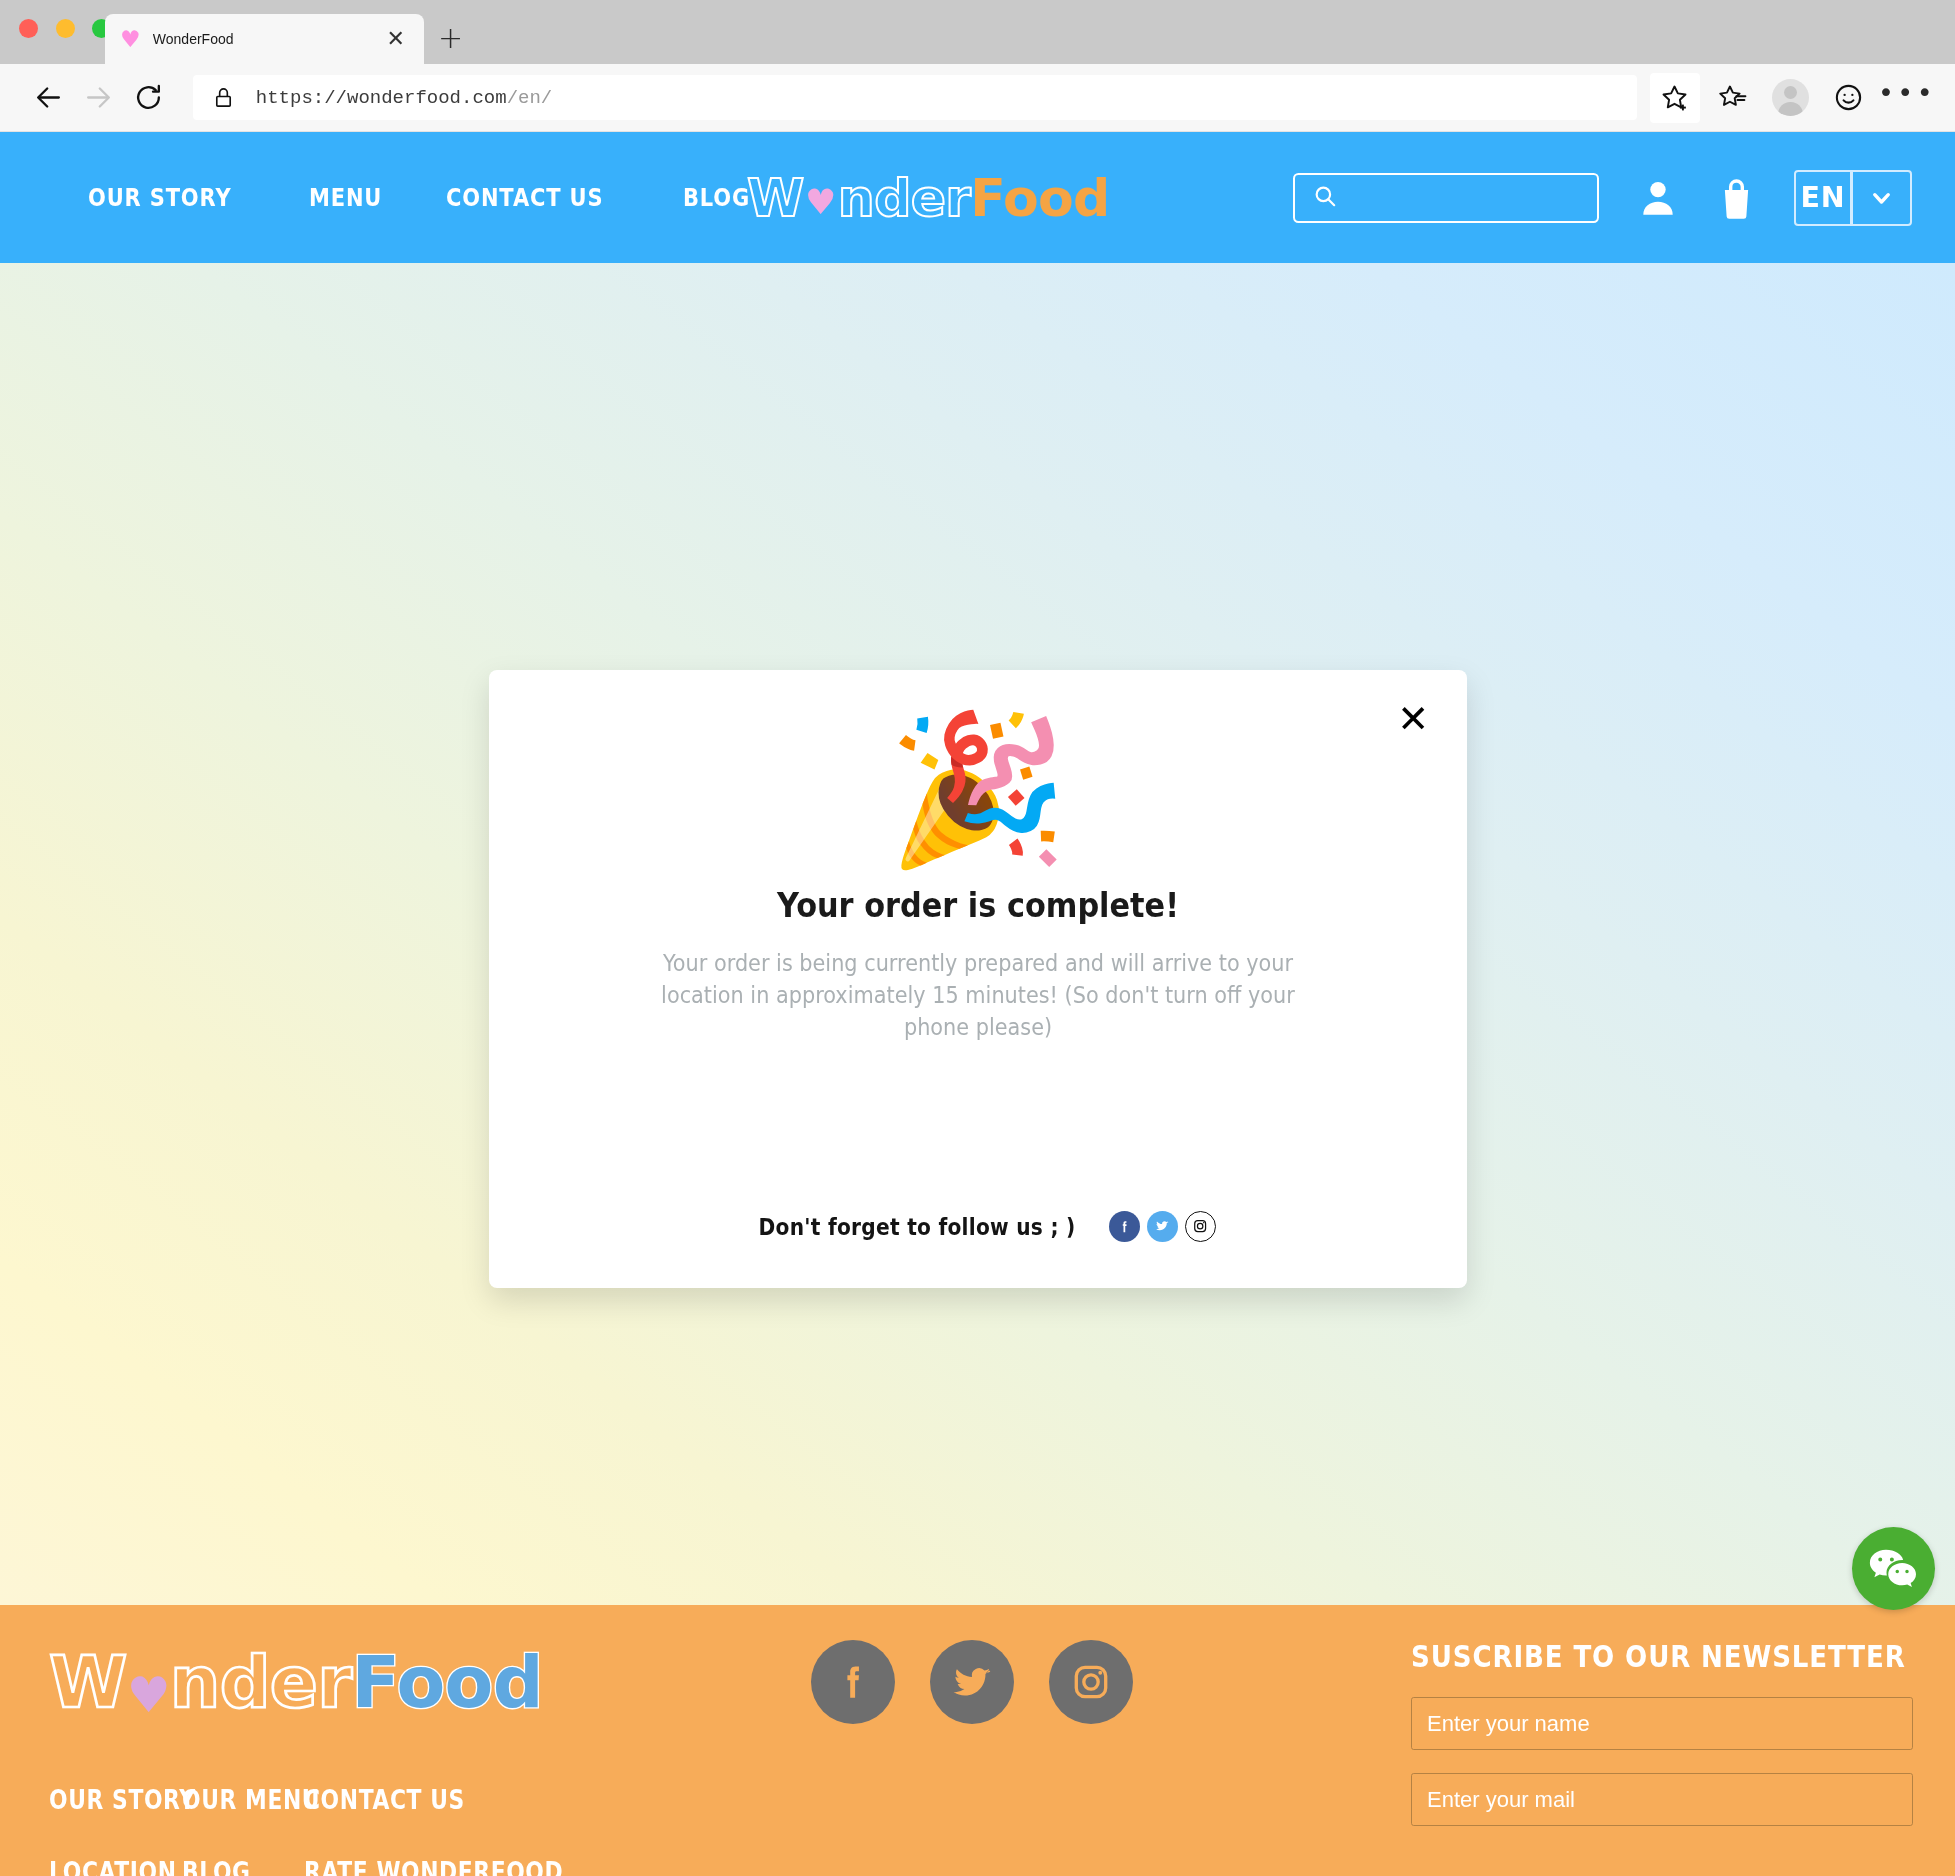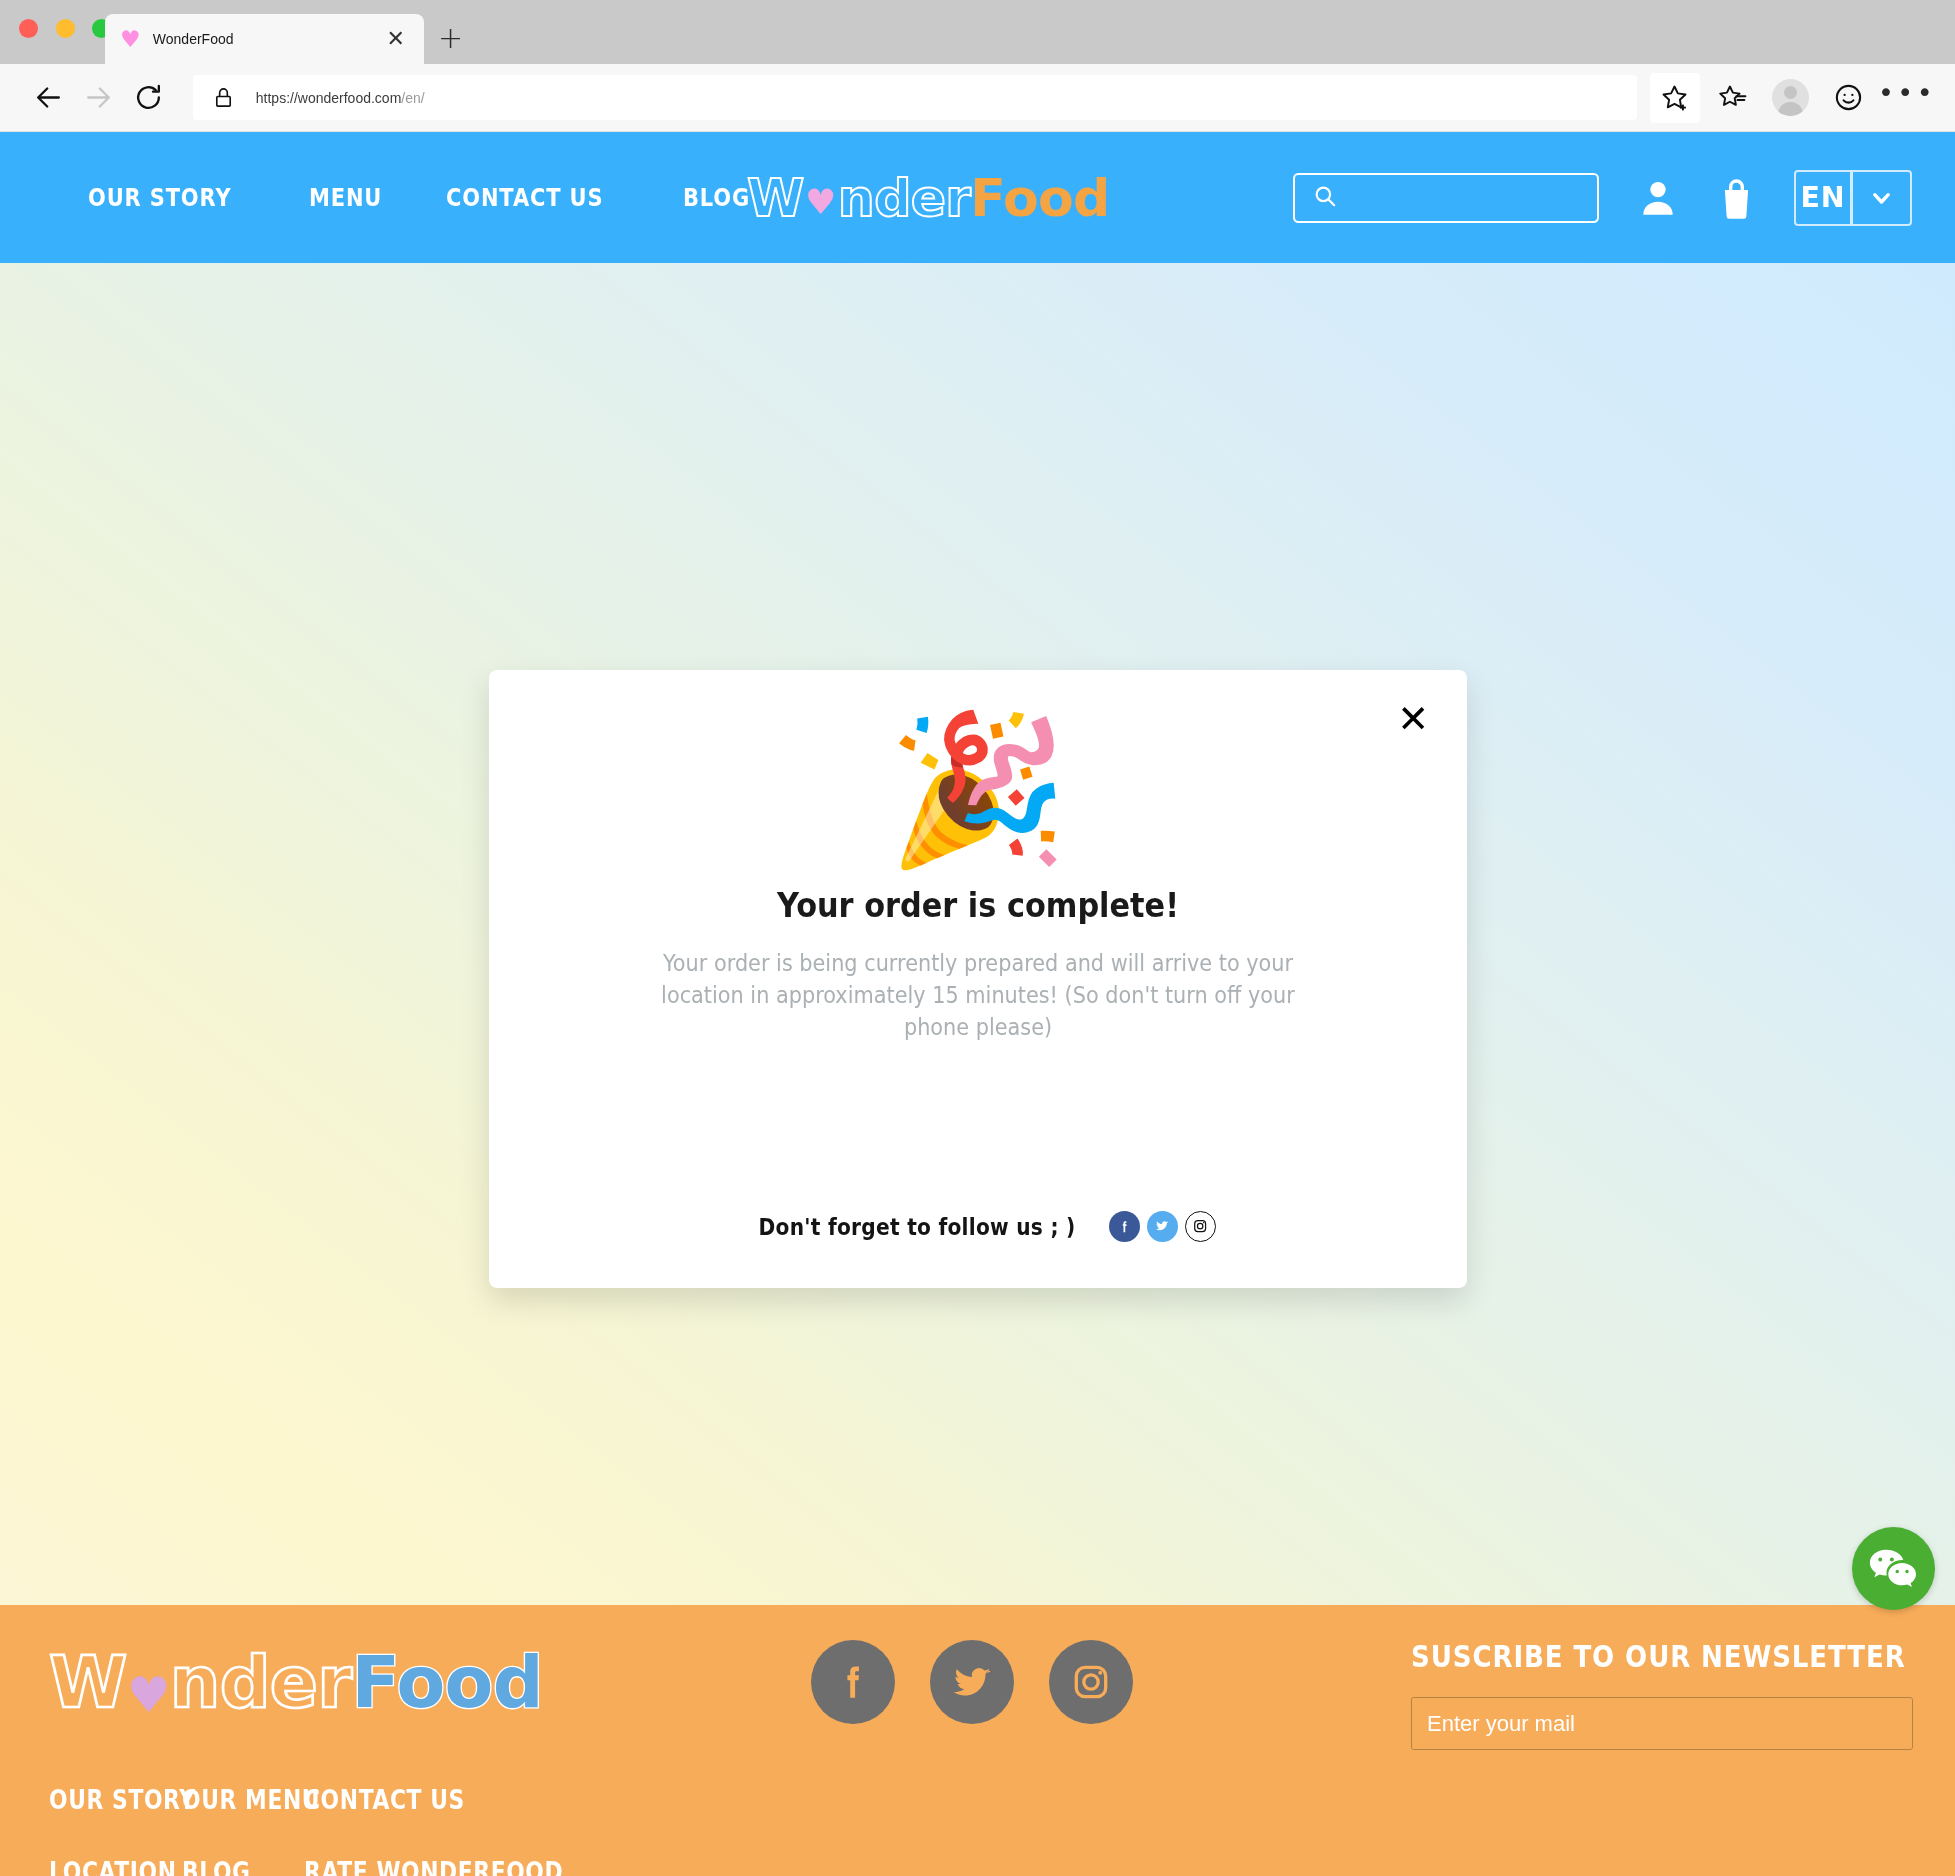--- a/index.html
+++ b/index.html
@@ -45,21 +45,21 @@
   .tb-btn {
     width: 50px; height: 50px; display: flex; align-items: center; justify-content: center;
   }
   .tb-btn svg { display: block; }
   .urlbar {
     flex: 1; height: 45px; background: #fff; border-radius: 4.1px;
     display: flex; align-items: center; padding: 0 0 0 19px; margin: 0 12.2px 0 20.4px;
   }
   .lock { margin-right: 20.4px; display: flex; }
   .url-text {
-    font-family: Liberation Sans, sans-serif; font-size: 14px; color: #3c3c3c;
+    font-family: Liberation Mono, monospace; font-size: 19px; color: #3c3c3c;
     white-space: nowrap;
   }
   .url-text .dim { color: #9a9a9a; }
   .tb-right { display: flex; align-items: center; gap: 8.1px; }
   .fav-btn { background: #fff; border-radius: 4.1px; }
   .avatar-ic { width: 37px; height: 37px; border-radius: 50%; background: #e0e0e0;
     position: relative; overflow: hidden; }
   .avatar-ic::before { content:""; position:absolute; width:13.6px; height:13.6px; border-radius:50%;
     background:#c4c4c4; left:11.5px; top:6.8px; }
   .avatar-ic::after { content:""; position:absolute; width:24.4px; height:15px; border-radius:12.2px 12.2px 0 0;
@@ -441,17 +441,18 @@
         <svg width="42" height="42" viewBox="0 0 24 24" fill="none" stroke="#f7ac59" stroke-width="1.9">
             <rect x="3.6" y="3.6" width="16.8" height="16.8" rx="5"></rect>
             <circle cx="12" cy="12" r="4.1"></circle>
             <circle cx="17.3" cy="6.7" r="1.1" fill="#f7ac59" stroke="none"></circle>
           </svg>
       </span>
     </div>
 
     <div class="newsletter">
       <div class="nl-title">SUSCRIBE TO OUR NEWSLETTER</div>
+      <input class="nl-input" placeholder="Enter your name" style="">
       <input class="nl-input" placeholder="Enter your mail" style="">
     </div>
   </div>
 </div>
 
 
 </body></html>

